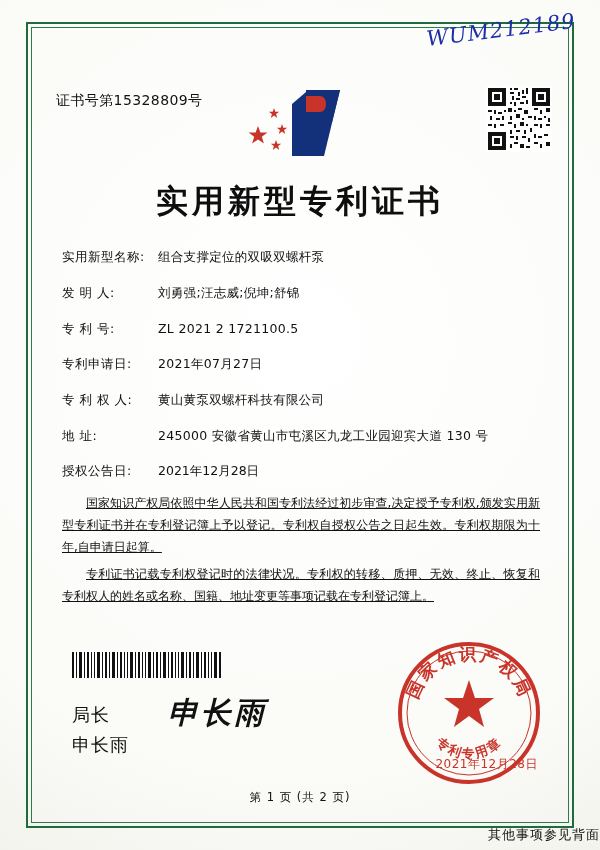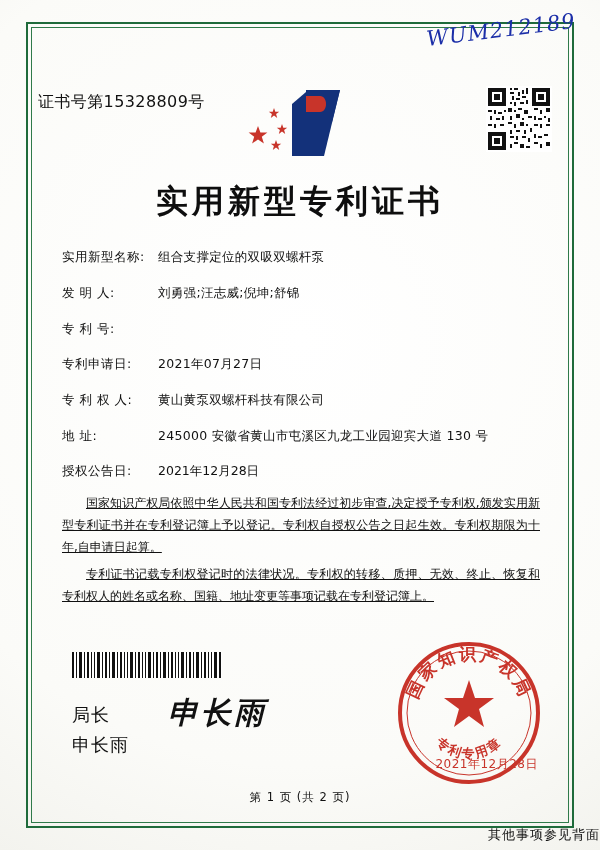--- a/index.html
+++ b/index.html
@@ -51,23 +51,23 @@
     color: #1b2ea8;
     transform: rotate(-7deg);
     letter-spacing: 1px;
     font-style: italic;
     white-space: nowrap;
   }
 
   
   .cert-no {
     position: absolute;
-    left: 38px;
+    left: 56px;
     top: 92px;
-    font-size: 16px;
+    font-size: 14px;
     color: #111;
     letter-spacing: 0.4px;
   }
 
   
   .logo {
     position: absolute;
     left: 248px;
     top: 86px;
     width: 104px;
@@ -341,20 +341,21 @@
     <div class="field-row">
       <div class="field-label">实用新型名称:</div>
       <div class="field-value">组合支撑定位的双吸双螺杆泵</div>
     </div>
     <div class="field-row">
       <div class="field-label">发 明 人:</div>
       <div class="field-value">刘勇强;汪志威;倪坤;舒锦</div>
     </div>
     <div class="field-row">
       <div class="field-label">专 利 号:</div>
+      <div class="field-value">ZL 2021 2 1721100.5</div>
     </div>
     <div class="field-row">
       <div class="field-label">专利申请日:</div>
       <div class="field-value">2021年07月27日</div>
     </div>
     <div class="field-row">
       <div class="field-label">专 利 权 人:</div>
       <div class="field-value">黄山黄泵双螺杆科技有限公司</div>
     </div>
     <div class="field-row">

